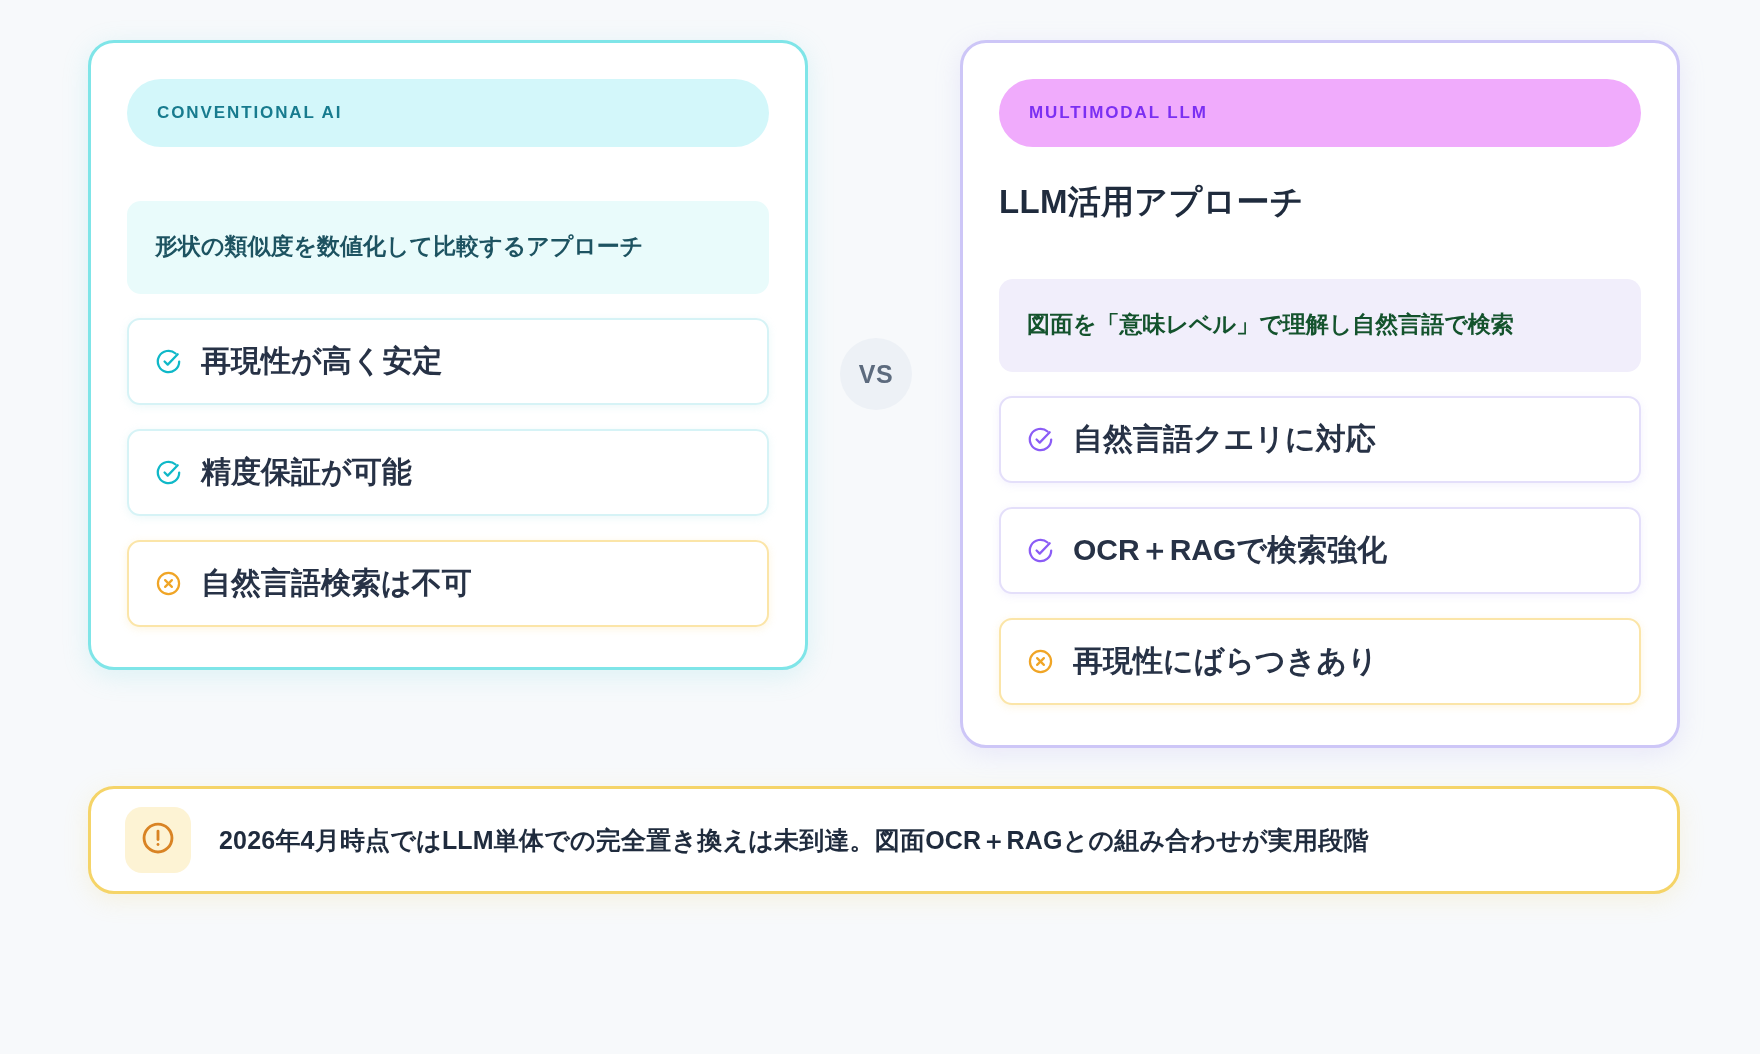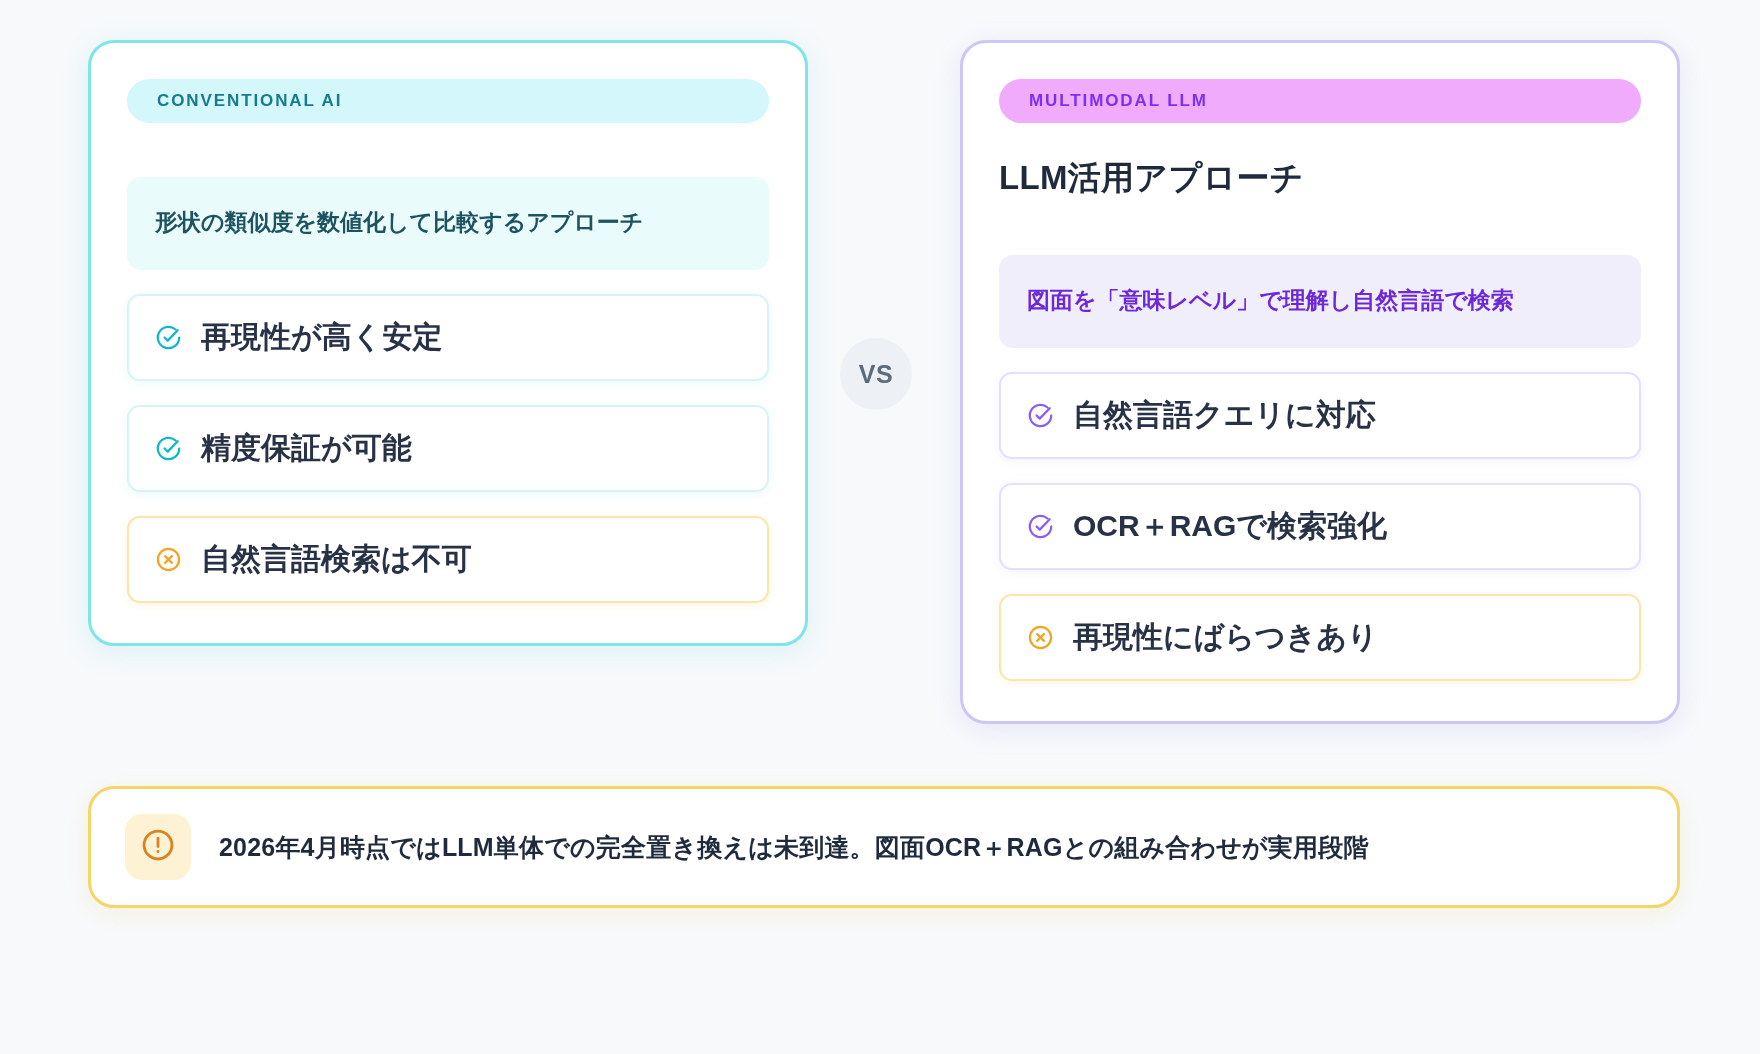--- a/index.html
+++ b/index.html
@@ -37,21 +37,21 @@
   .card-right {
     left: 960px;
     border: 3px solid #cdc6f7;
     box-shadow: 0 6px 26px rgba(177, 165, 240, 0.20);
   }
 
   .badge {
     display: block;
     width: 100%;
     border-radius: 999px;
-    padding: 12px 30px;
+    padding: 24px 30px;
     font-size: 17px;
     font-weight: 700;
     letter-spacing: 1.9px;
   }
   .badge-left  { background: #d3f7fa; color: #177b8e; }
   .badge-right { background: #f0abfc; color: #7b2ff2; }
 
   .card-title {
     margin-top: 33px;
     font-size: 33px;
@@ -62,21 +62,21 @@
 
   .summary {
     margin-top: 54px;
     border-radius: 14px;
     padding: 27px 28px 29px 28px;
     font-size: 23px;
     font-weight: 700;
     line-height: 1.62;
   }
   .summary-left  { background: #e9fbfb; color: #1d5361; }
-  .summary-right { background: #f1eefb; color: #6d28d9; }
+  .summary-right { background: #f1eefb; color: #14532d; }
 
   .feature {
     margin-top: 24px;
     display: flex;
     align-items: center;
     gap: 19px;
     border-radius: 13px;
     padding: 21px 26px;
     background: #ffffff;
     font-size: 30px;
@@ -109,21 +109,21 @@
 
   
   .banner {
     position: absolute;
     left: 88px;
     top: 786px;
     width: 1592px;
     background: #ffffff;
     border: 3px solid #f5d468;
     border-radius: 26px;
-    padding: 25px 34px;
+    padding: 18px 34px;
     display: flex;
     align-items: center;
     gap: 28px;
     box-shadow: 0 6px 24px rgba(245, 212, 104, 0.18);
   }
 
   .banner-icon-box {
     flex: 0 0 auto;
     width: 66px;
     height: 66px;

